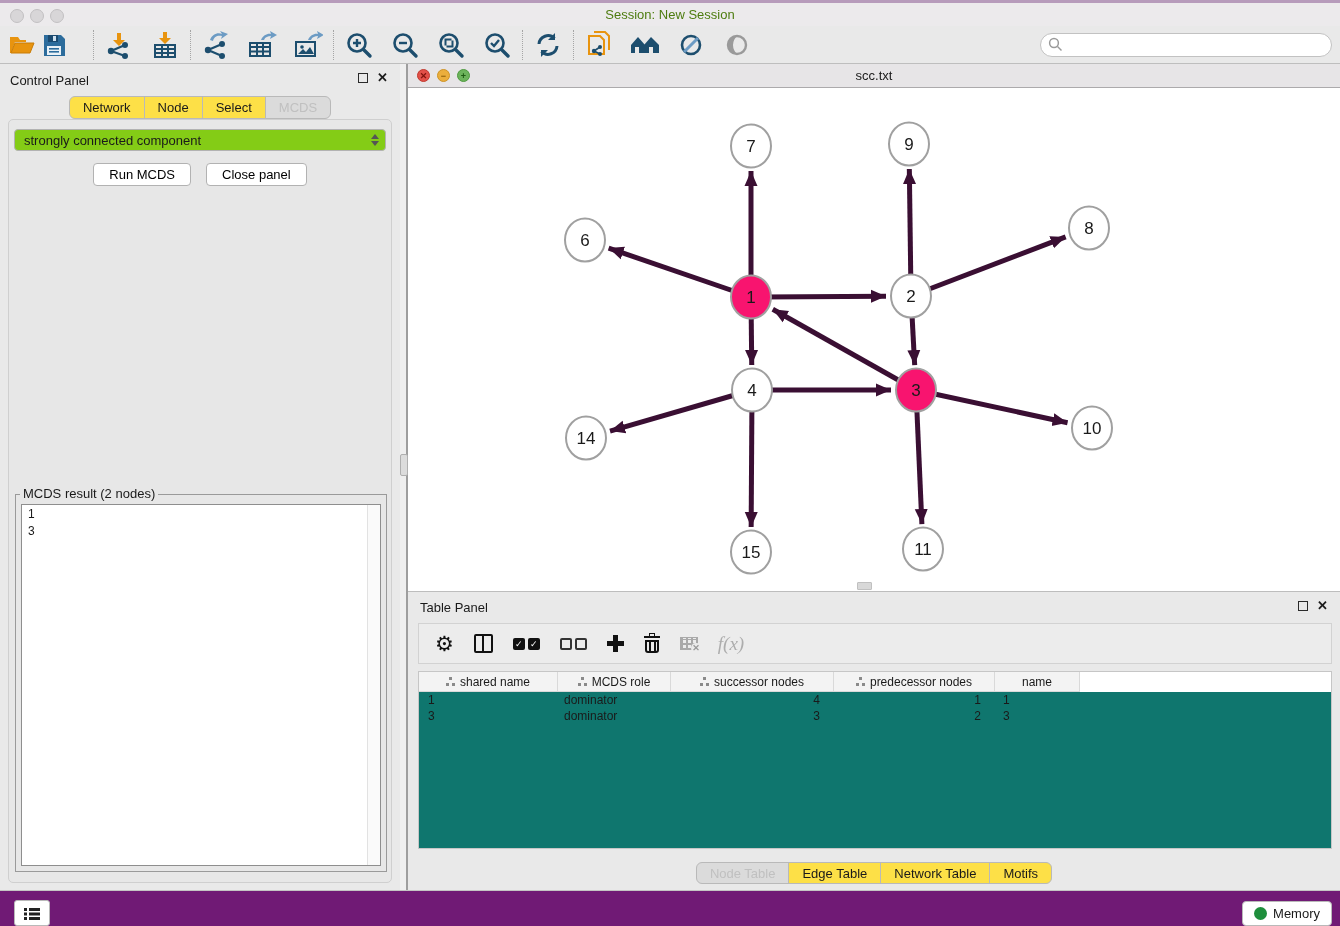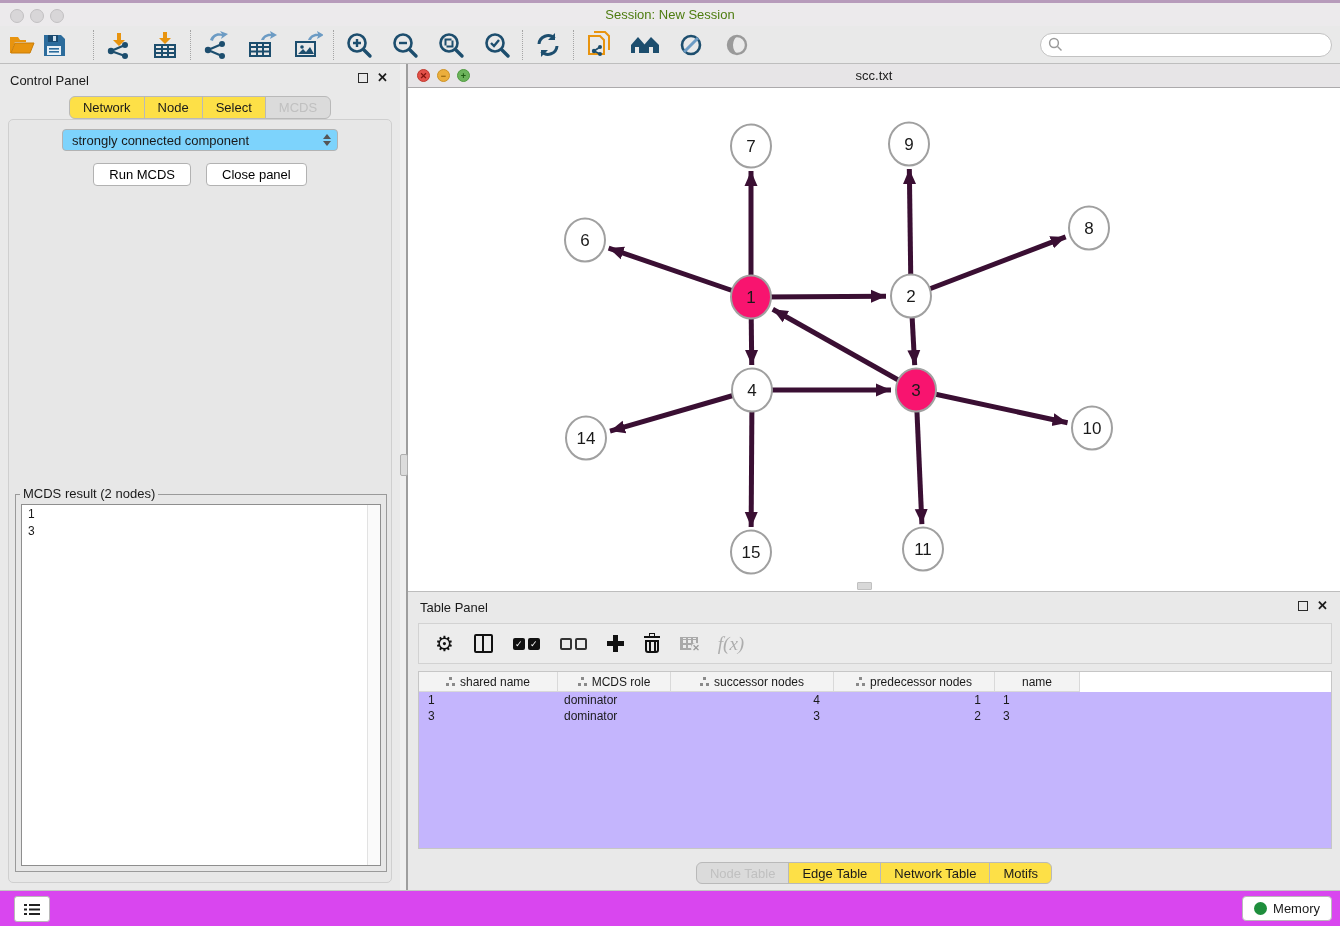--- a/index.html
+++ b/index.html
@@ -28,21 +28,21 @@
   .panel-float { position:absolute; top:9px; width:10px; height:10px; border:1.5px solid #2a2a2a; }
   .panel-close { position:absolute; top:6px; font-weight:bold; font-size:13px; color:#1a1a1a; cursor:default; }
   .cp-header .panel-float { right:32px; } .cp-header .panel-close { right:12px; }
   .cp-tabs { display:flex; justify-content:center; height:23px; margin-top:2px; }
   .tab { background:#fde047; border:1px solid #B9B9B9; padding:3px 13px 0 13px; font-size:13px; margin-left:-1px; }
   .tab:first-child { border-radius:6px 0 0 6px; margin-left:0; }
   .tab:last-child { border-radius:0 6px 6px 0; }
   .tab.active-disabled { background:#DBDBDB; color:#C0C0C0; }
   .cp-content { margin:0 8px 7px 8px; flex:1; background:#E7E7E7; border:1px solid #CFCFCF; border-radius:5px; position:relative; }
   .opt-label { text-align:center; margin-top:19px; }
-  .criterion-select { width:276px; height:22px; margin:9px auto 0 auto; background:#7dd3fc; border:1px solid #B2B2B2; border-radius:4px; display:flex; align-items:center; padding:0 6px 0 9px; }
+  .criterion-select { width:372px; height:22px; margin:9px auto 0 auto; background:#84cc16; border:1px solid #B2B2B2; border-radius:4px; display:flex; align-items:center; padding:0 6px 0 9px; }
   .criterion-select .sel-text { flex:1; font-size:13px; }
   .spin-arrows { display:flex; flex-direction:column; gap:2px; align-items:center; }
   .spin-arrows i { width:0; height:0; border-left:4px solid transparent; border-right:4px solid transparent; display:block; }
   .spin-up { border-bottom:5px solid #555; } .spin-down { border-top:5px solid #555; }
   .cp-buttons { display:flex; justify-content:center; gap:15px; margin-top:12px; }
   .btn { background:#fff; border:1px solid #B2B2B2; border-radius:4px; padding:3px 15px; font-size:13px; }
   .result-group { position:absolute; left:6px; width:372px; top:374px; height:378px; border:1px solid #9A9A9A; }
   .result-legend { position:absolute; top:-9px; left:4px; background:#E7E7E7; padding:0 3px; font-size:13px; }
   .result-text { position:absolute; left:5px; right:5px; top:9px; bottom:5px; background:#fff; border:1px solid #8E8E8E; font-size:12px; line-height:17px; padding:1px 0 0 6px; }
   .result-scroll { position:absolute; right:0; top:0; bottom:0; width:13px; background:#FAFAFA; border-left:1px solid #E2E2E2; }
@@ -84,39 +84,39 @@
   .icon-trash .handle { position:absolute; top:-2px; left:5px; width:6px; height:3px; border:1.5px solid #111; border-bottom:none; }
   .icon-trash .bin { position:absolute; top:5px; left:1px; width:14px; height:13px; border:2px solid #111; border-radius:0 0 3px 3px;
       background:repeating-linear-gradient(90deg, transparent 0 2px, #111 2px 3.5px, transparent 3.5px 5px); }
   .icon-tablex { position:relative; width:18px; height:13px; background:
       repeating-linear-gradient(0deg,#A9A9A9 0 1.5px, transparent 1.5px 4.5px),
       repeating-linear-gradient(90deg,#A9A9A9 0 1.5px, transparent 1.5px 5px);
       border:1.5px solid #A9A9A9; }
   .icon-tablex::after { content:"✕"; position:absolute; right:-4px; bottom:-4px; font-size:9px; font-weight:bold; color:#9a9a9a; background:#ECECEC; border-radius:50%; padding:0 1px; }
   .icon-fx { font-family:"Liberation Serif",serif; font-style:italic; font-size:19px; color:#ADADAD; }
 
-  .tp-table { margin:7px 8px 0 10px; height:178px; background:#c4b5fd; border:1px solid #C6C6C6; font-size:12px; overflow:hidden; }
+  .tp-table { margin:7px 8px 0 10px; height:178px; background:#0f766e; border:1px solid #C6C6C6; font-size:12px; overflow:hidden; }
   .thead { display:flex; height:20px; }
   .th { background:#F3F3F3; border-right:1px solid #D9D9D9; border-bottom:1px solid #D9D9D9; display:flex; align-items:center; justify-content:center; gap:5px; }
   .th-fill { flex:1; background:#fff; border-bottom:1px solid #fff; }
   .tree-ico { width:9px; height:9px; position:relative; display:inline-block; }
   .tree-ico::before { content:""; position:absolute; left:3px; top:0; width:3px; height:3px; background:#8A8A8A; }
   .tree-ico::after { content:""; position:absolute; left:0; top:6px; width:3px; height:3px; background:#8A8A8A; box-shadow:6px 0 0 #8A8A8A; }
   .c0 { width:139px; } .c1 { width:113px; } .c2 { width:163px; } .c3 { width:161px; } .c4 { width:85px; }
   .trow { display:flex; height:16px; align-items:center; }
   .td { overflow:hidden; white-space:nowrap; }
   .td.c0 { padding-left:9px; } .td.c1 { padding-left:6px; }
   .td.c2, .td.c3 { text-align:right; padding-right:14px; }
   .td.c4 { padding-left:8px; }
 
   .tp-tabs { display:flex; justify-content:center; margin-top:auto; margin-bottom:6px; }
   .tp-tabs .tab { padding:3px 13px 0 13px; height:22px; }
 
   
-  .statusbar { height:36px; background:#d946ef; border-top:1px solid #C4C4C4; display:flex; align-items:center; padding:0 8px 0 14px; }
+  .statusbar { height:36px; background:#701a75; border-top:1px solid #C4C4C4; display:flex; align-items:flex-end; padding:0 8px 0 14px; }
   .list-btn { width:36px; height:26px; background:#fff; border:1px solid #B9B9B9; border-radius:3px; display:flex; align-items:center; justify-content:center; }
   .icon-list { width:16px; height:12px; position:relative; }
   .icon-list::before { content:""; position:absolute; left:0; top:1px; width:2.5px; height:2.5px; background:#222; box-shadow:0 4.5px 0 #222, 0 9px 0 #222; }
   .icon-list::after { content:""; position:absolute; left:5px; top:1px; width:11px; height:2.5px; background:#222; box-shadow:0 4.5px 0 #222, 0 9px 0 #222; }
   .memory-btn { margin-left:auto; height:25px; background:#fff; border:1px solid #B9B9B9; border-radius:4px; display:flex; align-items:center; gap:6px; padding:0 11px; font-size:13px; }
   .mem-dot { width:13px; height:13px; border-radius:50%; background:#1E8E3C; }
 </style>
 </head>
 <body>
 

